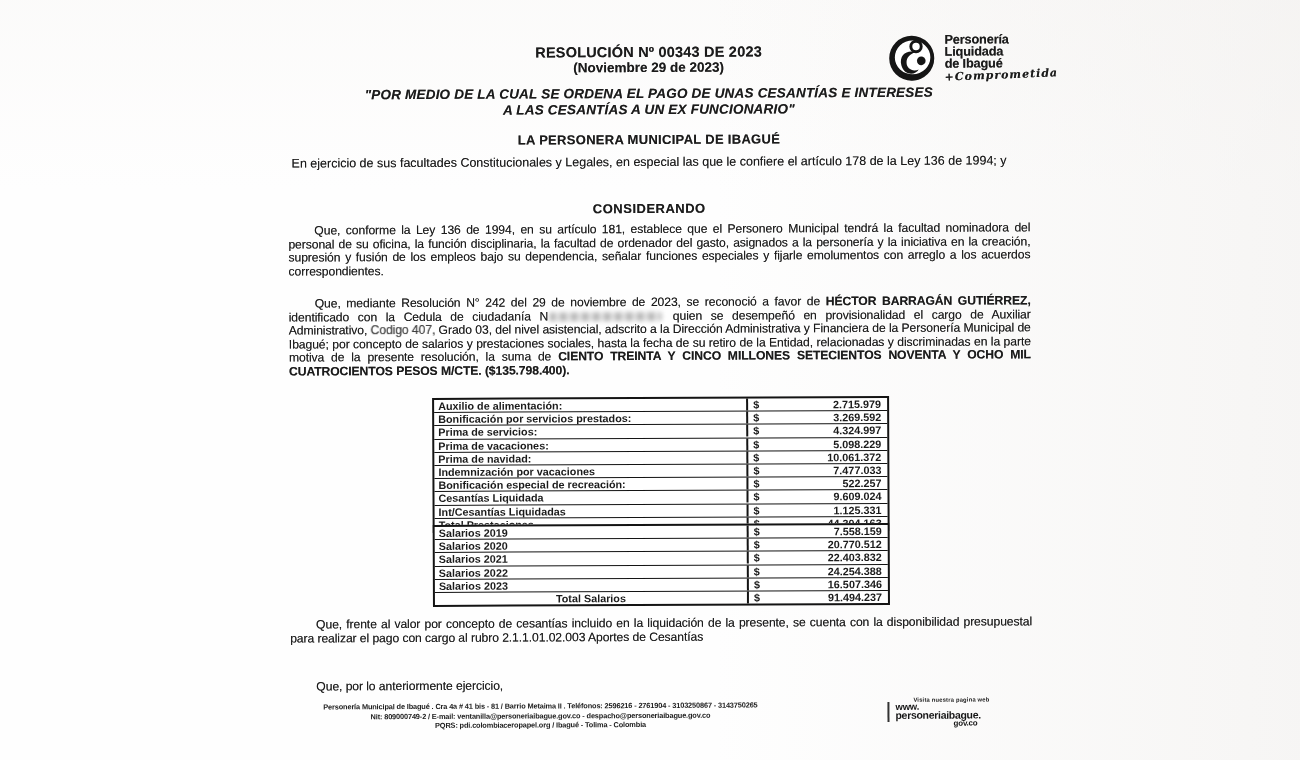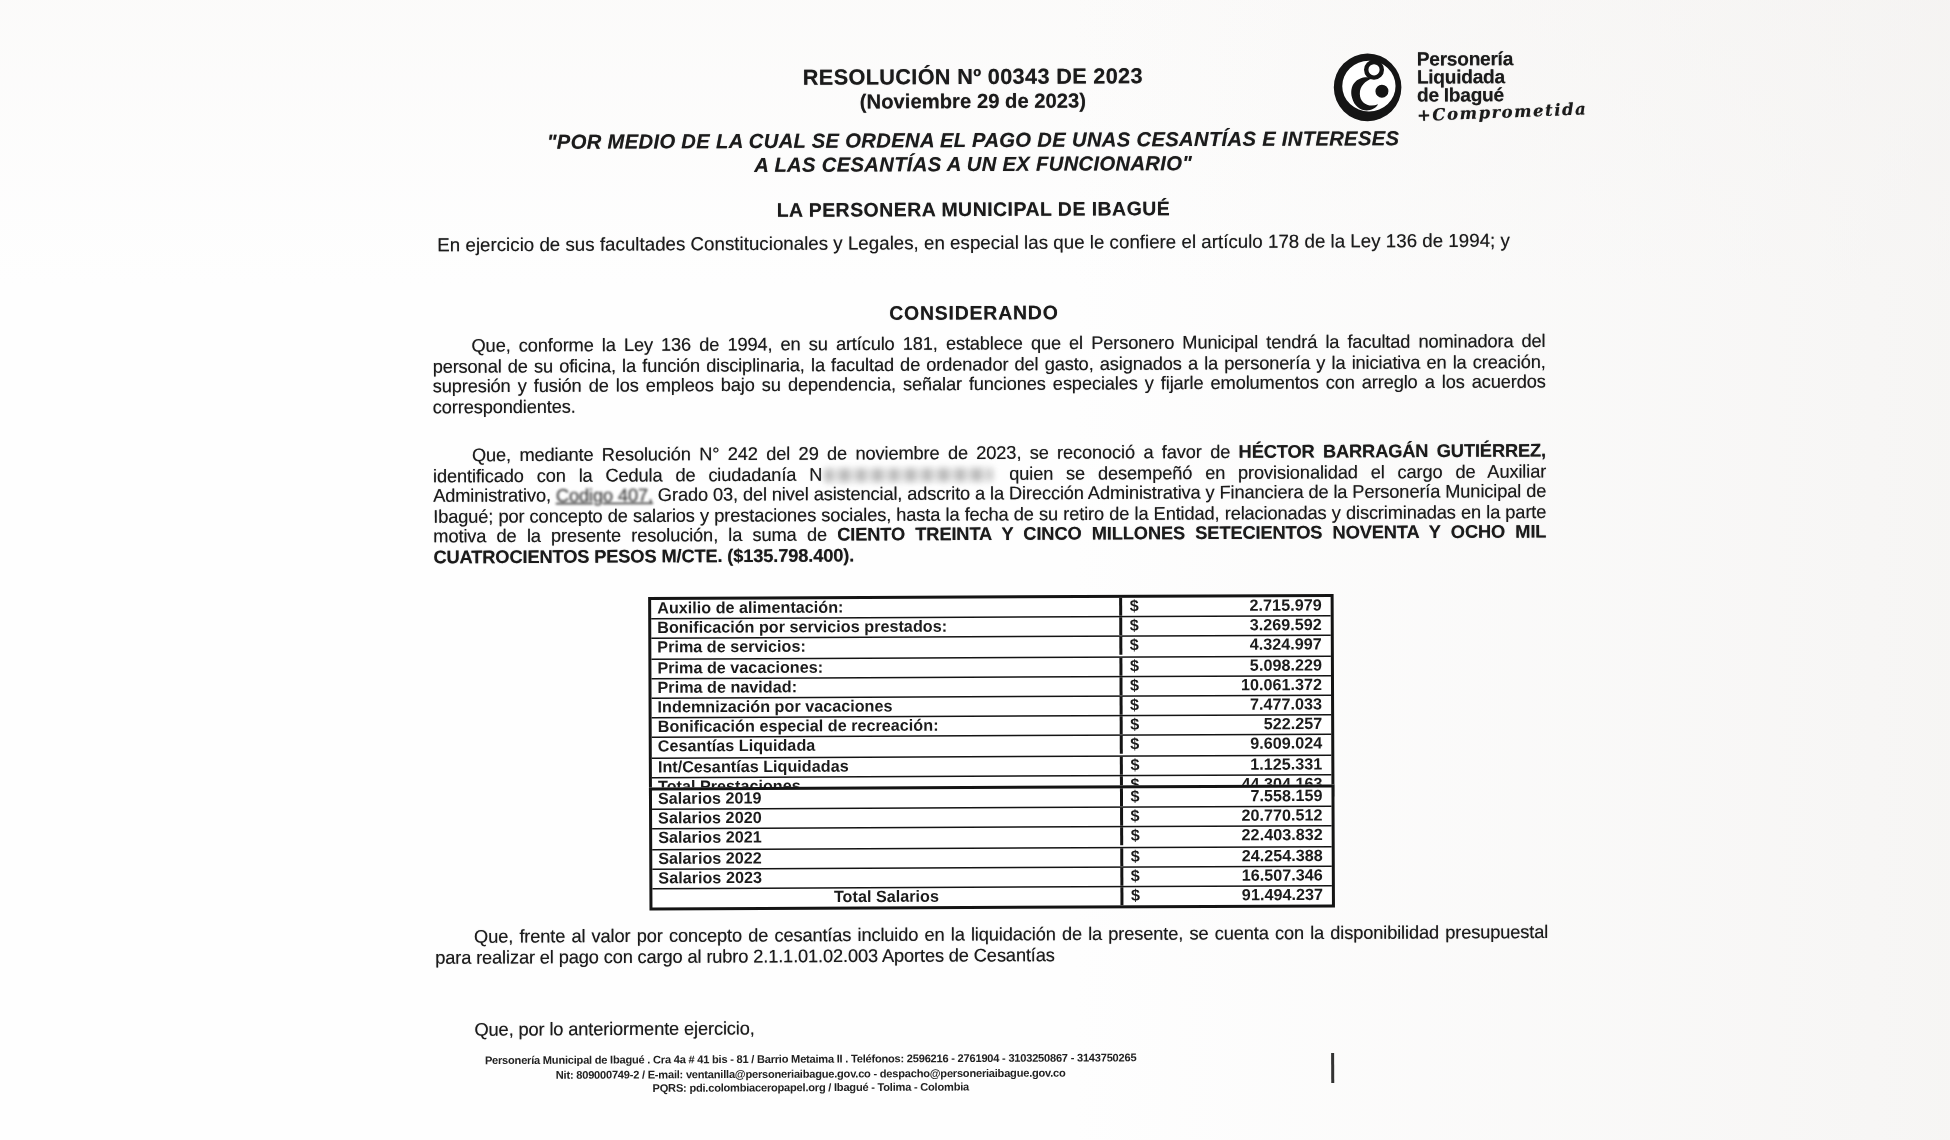--- a/index.html
+++ b/index.html
@@ -18,21 +18,21 @@
   .title{font-weight:bold;font-size:14.5px;letter-spacing:.2px;}
   .dateline{font-weight:bold;font-size:13.5px;}
   .subject{font-weight:bold;font-style:italic;font-size:13.5px;line-height:16px;letter-spacing:.2px;}
   .issuer{font-weight:bold;font-size:13px;letter-spacing:.3px;}
   .preamble{font-size:12.5px;line-height:15px;}
   .heading{font-weight:bold;font-size:13px;letter-spacing:.5px;}
   .para{position:absolute;left:289px;width:742px;font-size:12.2px;line-height:13.6px;
         text-align:justify;letter-spacing:-0.1px;}
   .para .indent{display:inline-block;width:26px;}
   .b{font-weight:bold;}
-  .smudged{filter:blur(.7px);opacity:.85;text-decoration:underline;}
+  .smudged{filter:blur(.7px);opacity:.85;}
   .redact{display:inline-block;width:112px;height:9px;margin:0 2px;border-radius:2px;
           vertical-align:-1px;
           background:repeating-linear-gradient(90deg,#b5b5b5 0 5px,#dedede 5px 11px);
           filter:blur(2px);}
   
   .tbl{position:absolute;left:432px;width:457px;border:2px solid #141414;background:#fff;box-sizing:border-box;}
   .tr{display:flex;border-top:1.4px solid #141414;height:12.2px;align-items:center;}
   .tr:first-child{border-top:none;}
   .td-label{flex:0 0 314px;border-right:2px solid #141414;padding:0 4px;box-sizing:border-box;
             font-weight:bold;font-size:10.8px;white-space:nowrap;overflow:hidden;}
@@ -215,15 +215,21 @@
 
     <div class="para ink" style="top:617px;"><span class="indent"></span><span>Que, frente al valor por concepto de cesantías incluido en la liquidación de la presente, se cuenta con la disponibilidad presupuestal para realizar el pago con cargo al rubro 2.1.1.01.02.003 Aportes de Cesantías</span></div>
     <div class="para ink" style="top:679px;"><span class="indent"></span><span>Que, por lo anteriormente ejercicio,</span></div>
 
     <div class="footer-left">
       <div>Personería Municipal de Ibagué . Cra 4a # 41 bis - 81 / Barrio Metaima II . Teléfonos: 2596216 - 2761904 - 3103250867 - 3143750265</div>
       <div>Nit: 809000749-2 / E-mail: ventanilla@personeriaibague.gov.co - despacho@personeriaibague.gov.co</div>
       <div>PQRS: pdi.colombiaceropapel.org / Ibagué - Tolima - Colombia</div>
     </div>
     <div class="footer-divider"></div>
+    <div class="footer-right">
+      <div class="fr-caption">Visita nuestra pagina web</div>
+      <div class="fr-www">www.</div>
+      <div class="fr-domain">personeriaibague.</div>
+      <div class="fr-tld">gov.co</div>
+    </div>
 
   </div>
 </div>
 
 </body></html>

